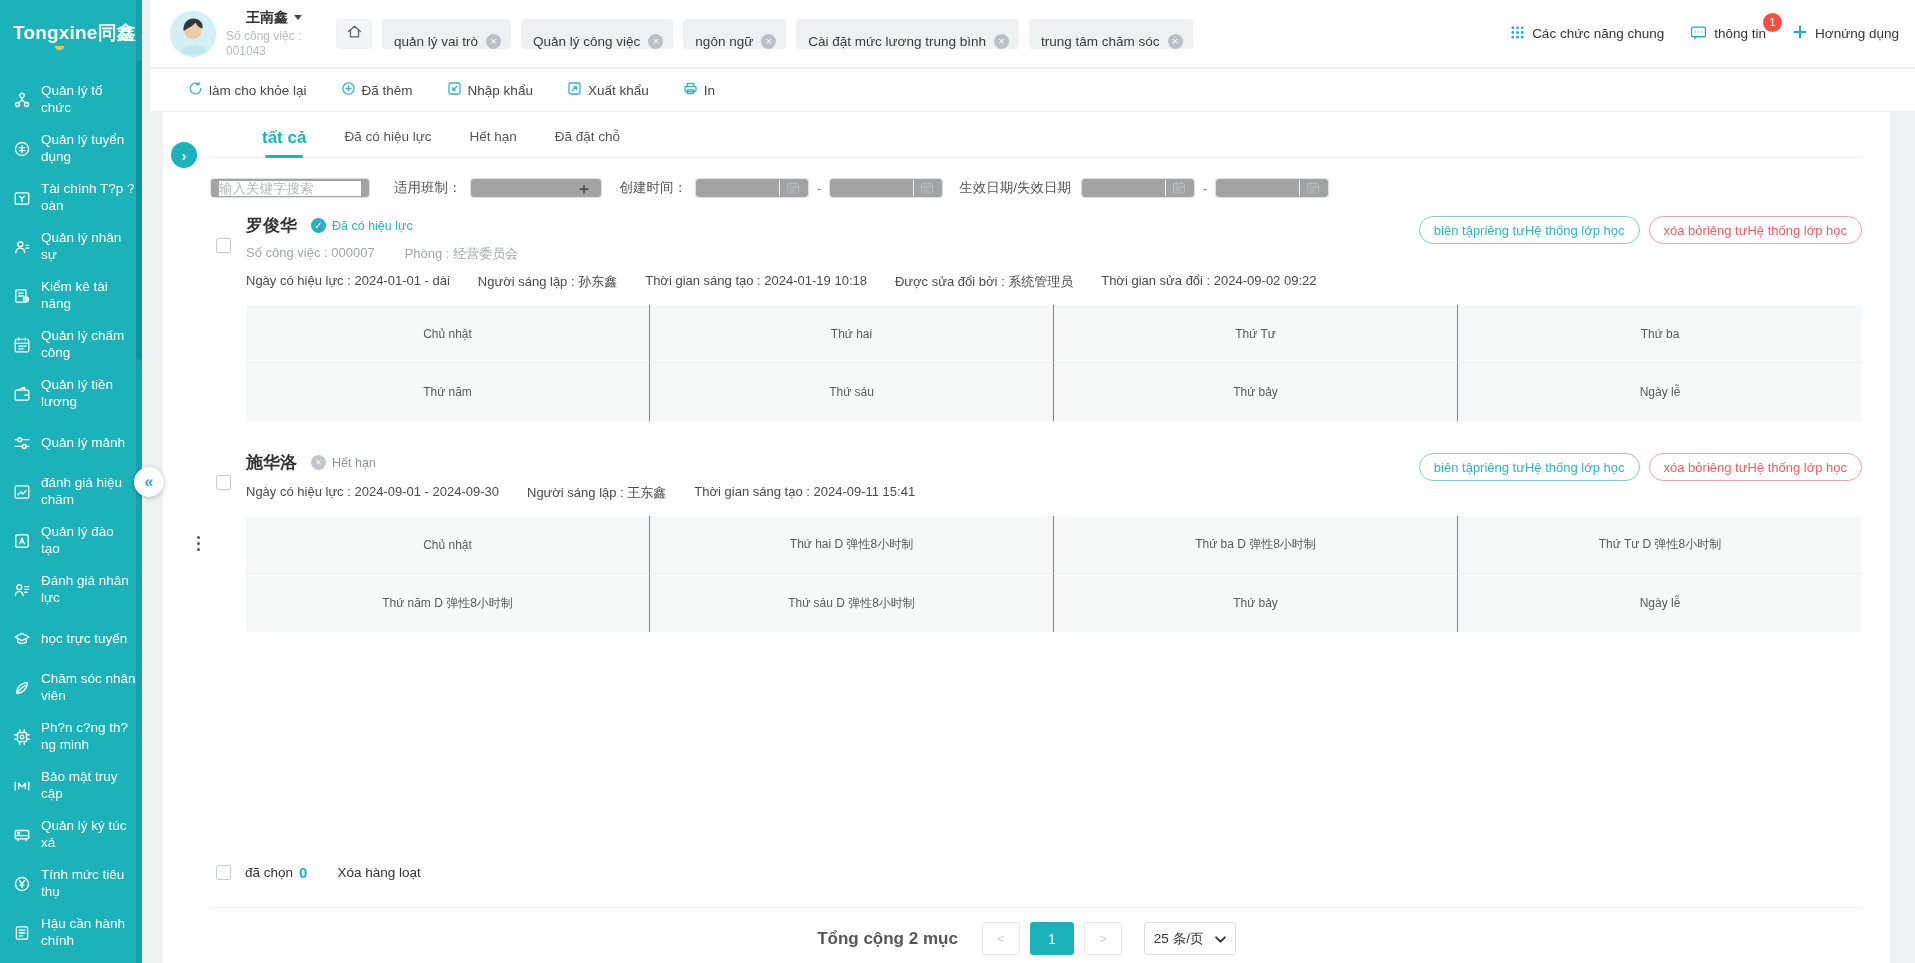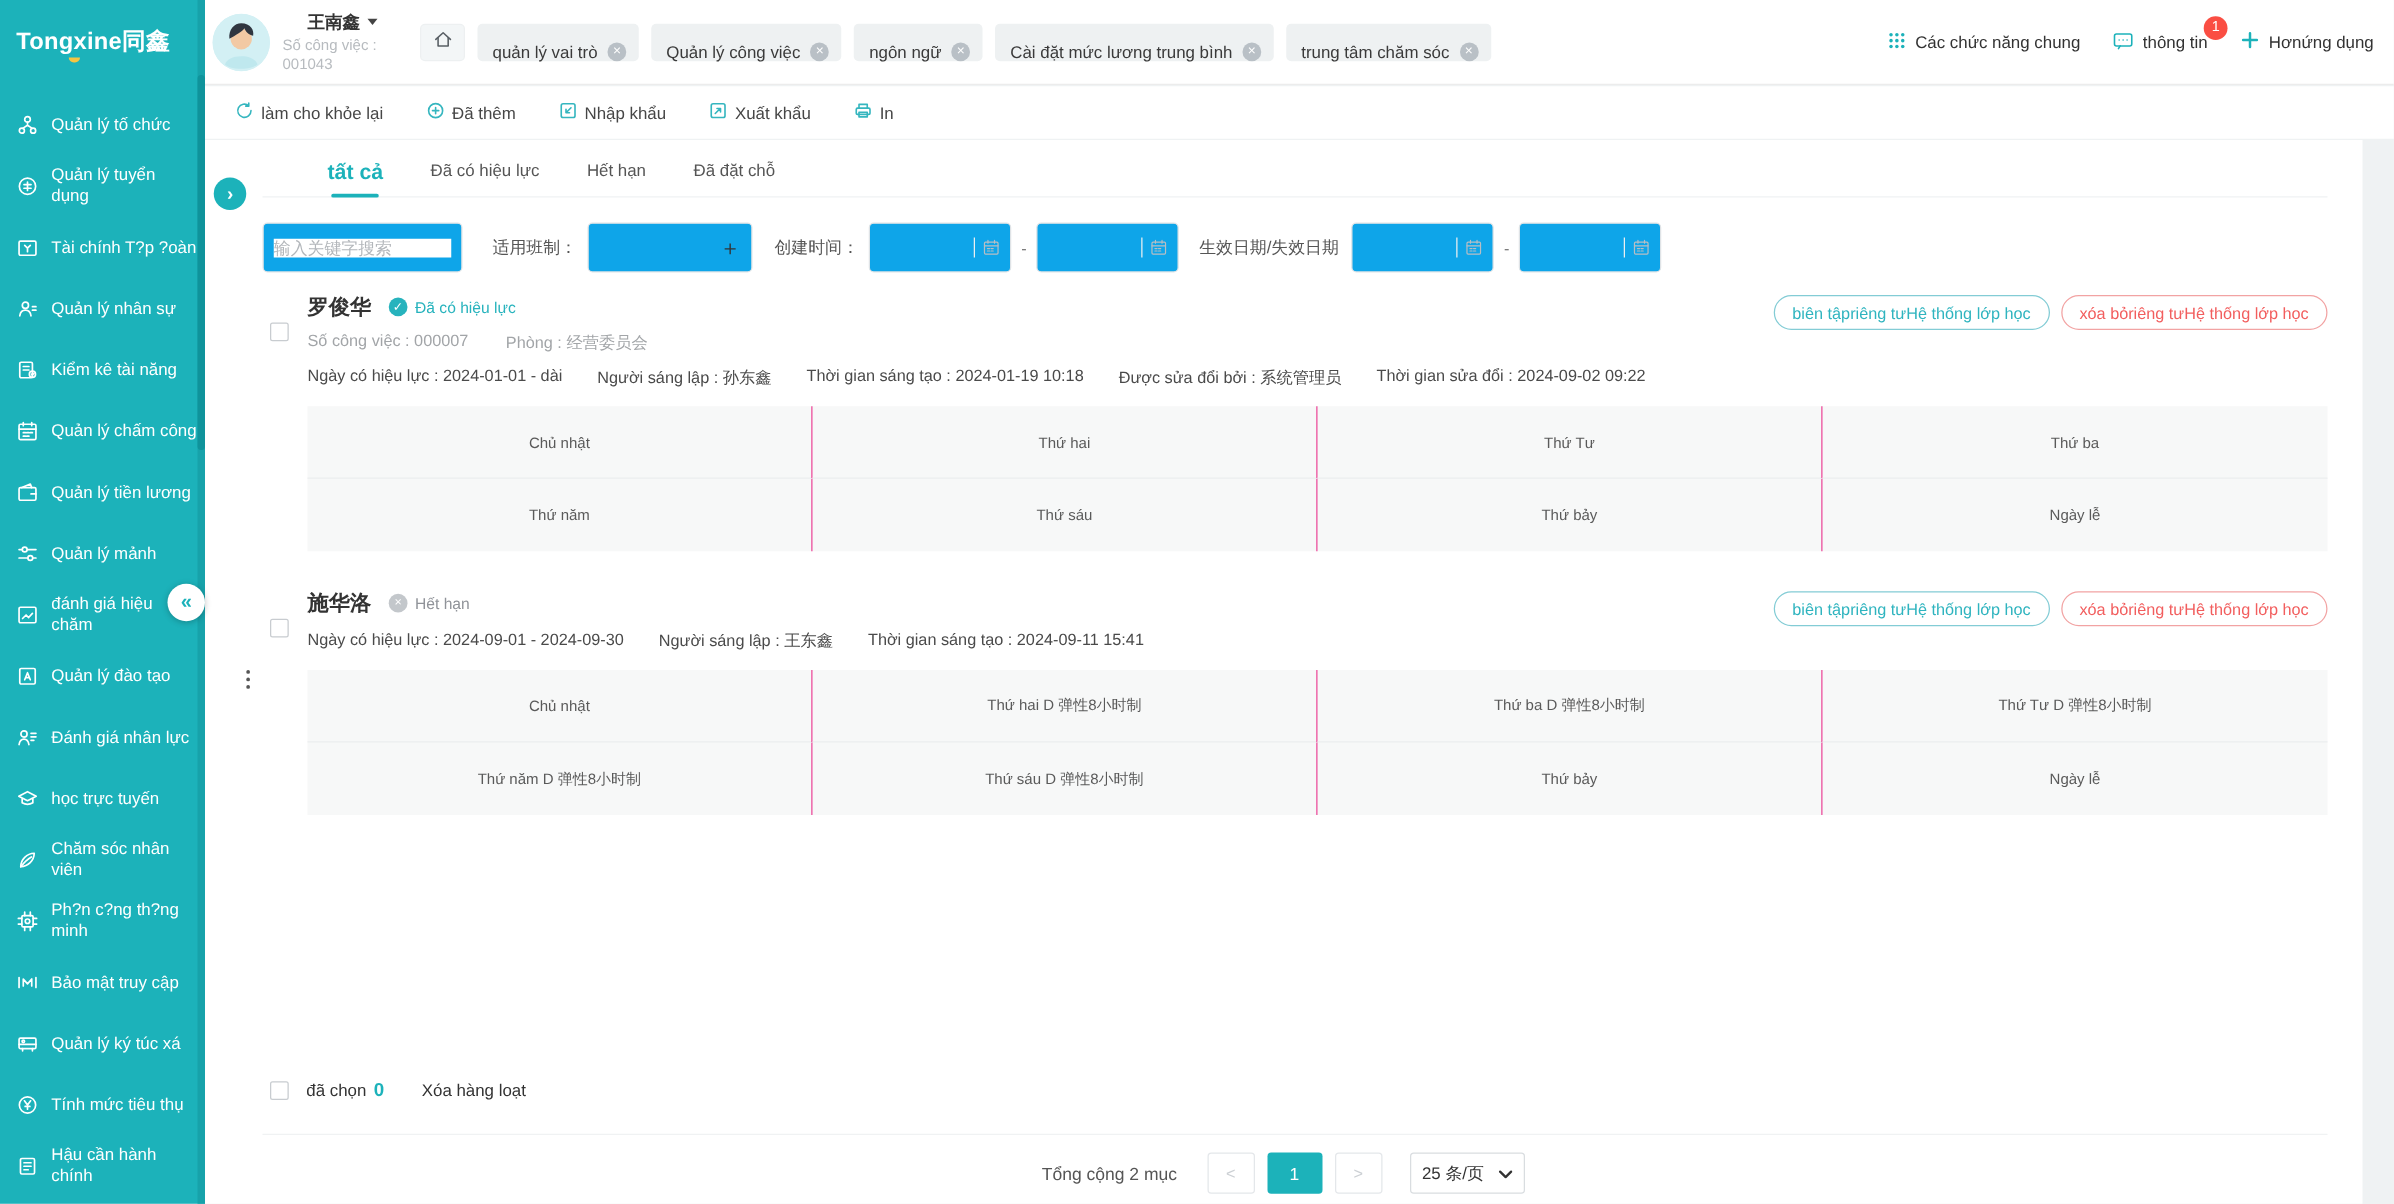--- a/index.html
+++ b/index.html
@@ -1,21 +1,21 @@
 <!DOCTYPE html>
 <html><head>
 <meta charset="utf-8">
 <style>
   * { margin:0; padding:0; box-sizing:border-box; }
   html,body { width:1915px; height:963px; overflow:hidden; background:#eff2f3;
               font-family:"Liberation Sans", sans-serif; }
   .page { position:absolute; inset:0; }
 
   
-  .sidebar { position:absolute; left:0; top:0; width:164px; height:963px;
+  .sidebar { position:absolute; left:0; top:0; width:142px; height:963px;
              background:#1cb2ba; color:#fff; z-index:3; }
   .sb-scroll { position:absolute; right:0; top:0; width:6px; height:100%; background:#17a2aa; }
   .sb-thumb { position:absolute; right:0; top:60px; width:6px; height:300px; background:#0f939b; border-radius:3px; }
   .logo { position:relative; height:66px; display:flex; align-items:center; padding-left:13px;
           font-size:19px; font-weight:bold; letter-spacing:.2px; }
   .logo-accent { position:absolute; left:55px; top:46px; width:9px; height:4px;
                  background:#f5c542; border-radius:0 0 4px 4px; }
   .menu { padding:14px 0 0 0; }
   .mi { display:flex; align-items:center; gap:9px; padding:0 6px 0 12px;
         min-height:40px; margin-bottom:9px; cursor:pointer; }
@@ -69,21 +69,21 @@
 
   .tabs { display:flex; align-items:flex-end; gap:38px; height:46px; border-bottom:1px solid #f0f2f4;
           padding-left:52px; }
   .tab { font-size:13.5px; color:#555; padding-bottom:13px; cursor:pointer; position:relative; }
   .tab.active { font-size:17px; font-weight:bold; color:#1cb2ba; padding-bottom:9px; }
   .tab.active .underline { position:absolute; left:50%; transform:translateX(-50%); bottom:-1px;
                            width:38px; height:3px; border-radius:2px; background:#1cb2ba; }
 
   .filters { display:flex; align-items:center; margin-top:20px; }
   .f-label { font-size:13.5px; color:#555; white-space:nowrap; }
-  .f-input { height:40px; border:1px solid #dfe3e6; border-radius:4px; background:#0ea5e9;
+  .f-input { height:20px; border:1px solid #dfe3e6; border-radius:4px; background:#a3a3a3;
              display:flex; align-items:center; padding:0 8px; }
   .f-input input { border:none; outline:none; width:100%; font-size:13.5px; color:#333;
                    font-family:"Liberation Sans", sans-serif; }
   .f-input input::placeholder { color:#b3b7bb; }
   .search { width:160px; }
   .shift { width:132px; justify-content:space-between; }
   .shift .plus { font-size:17px; color:#333; cursor:pointer; line-height:1; }
   .date { width:114px; justify-content:space-between; }
   .date .dsep { width:1px; height:16px; background:#eceff1; margin:0 6px 0 2px; }
   .cal { cursor:pointer; display:flex; }
@@ -121,21 +121,21 @@
   .drag-handle i { width:3px; height:3px; border-radius:50%; background:#555; }
 
   
   .select-row { position:absolute; left:53px; top:752px; display:flex; align-items:center; gap:14px; }
   .sel-label { font-size:13.5px; color:#333; }
   .sel-count { color:#1cb2ba; font-weight:bold; font-size:15px; margin-left:-8px; }
   .bulk-del { font-size:13.5px; color:#333; margin-left:16px; cursor:pointer; }
   .footer-divider { position:absolute; left:47px; right:28px; top:795px; height:1px; background:#f0f2f3; }
   .pagination { position:absolute; left:0; right:0; top:810px; display:flex; align-items:center;
                 justify-content:center; gap:10px; }
-  .pg-total { font-size:14px; color:#555; margin-right:14px; }
+  .pg-total { font-size:17px; color:#555; margin-right:14px;font-weight:bold; }
   .pg-btn { width:38px; height:33px; background:#fff; border:1px solid #e4e7ea; border-radius:3px;
             color:#ccd0d4; font-size:13px; display:flex; align-items:center; justify-content:center;
             cursor:pointer; }
   .pg-page { width:44px; height:33px; background:#1cb2ba; border-radius:3px; color:#fff;
              font-size:14px; display:flex; align-items:center; justify-content:center; cursor:pointer; }
   .pg-size { height:33px; min-width:92px; border:1px solid #d9dde0; border-radius:3px; background:#fff;
              display:flex; align-items:center; justify-content:space-between; gap:8px;
              padding:0 9px; font-size:13.5px; color:#333; cursor:pointer; margin-left:12px; }
   .pg-size svg { stroke:#333; fill:none; stroke-width:1.7; stroke-linecap:round; stroke-linejoin:round; }
 </style>

